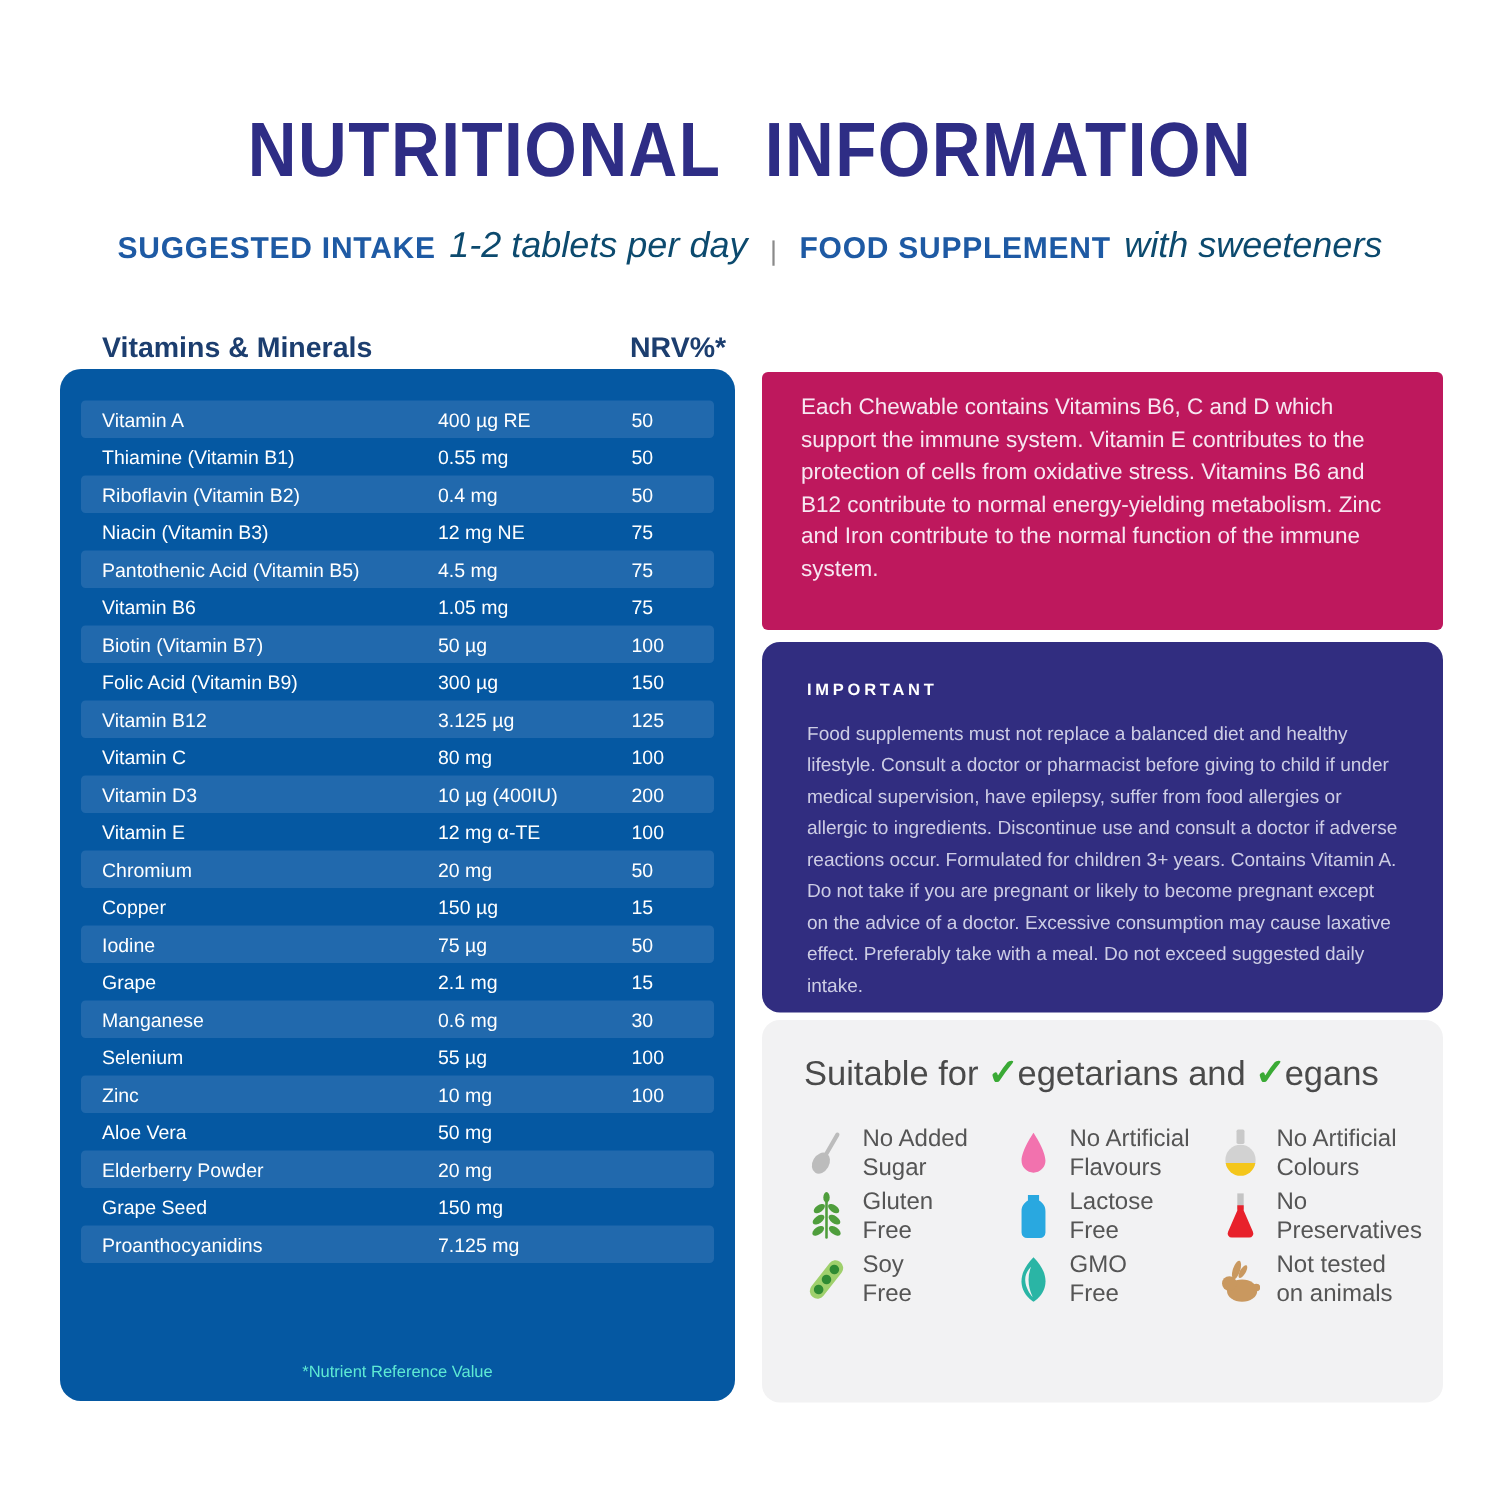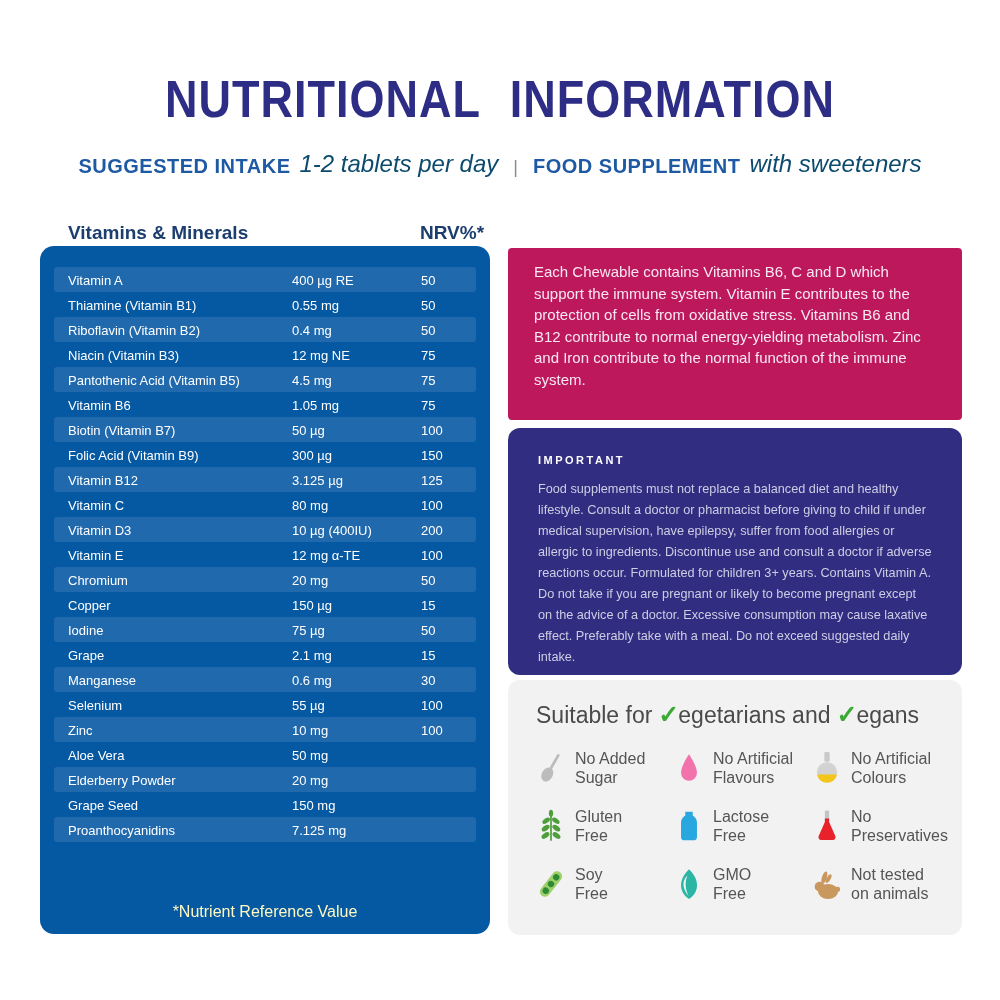--- a/index.html
+++ b/index.html
@@ -25,39 +25,39 @@
   
   .panel { position:absolute; top:246px; left:40px; width:450px; height:688px;
            background:#0558a2; border-radius:14px; }
   .rows { position:absolute; top:21px; left:0; right:0; }
   .t-row { position:relative; height:25px; margin:0 14px; border-radius:3px; }
   .t-row:nth-child(odd) { background:#2169ad; }
   .t-row span { position:absolute; top:50%; transform:translateY(-50%);
                 font-size:13px; color:#ffffff; white-space:nowrap; }
   .c-name { left:14px; } .c-amt { left:238px; } .c-nrv { left:367px; }
   .footnote { position:absolute; bottom:13px; left:0; width:100%; text-align:center;
-              color:#fef9c3; font-size:16px; }
+              color:#5eead4; font-size:11px; }
 
   
   .benefit { position:absolute; top:248px; left:508px; width:454px; height:172px;
              background:#be185d; border-radius:4px; padding:13px 26px;
              color:#f7e7f2; font-size:15px; line-height:21.6px; }
 
   
   .important { position:absolute; top:428px; left:508px; width:454px; height:247px;
                background:#312d80; border-radius:12px; padding:26px 30px; }
   .imp-title { font-size:11px; font-weight:700; letter-spacing:2.5px; color:#ffffff; }
   .imp-text { margin-top:13px; font-size:12.7px; line-height:21px; color:#cdcde4; }
 
   
   .suitable { position:absolute; top:680px; left:508px; width:454px; height:255px;
               background:#f2f2f3; border-radius:12px; padding:20px 28px; }
   .s-heading { font-size:23px; color:#4a4a4a; white-space:nowrap; }
   .s-check { color:#3aaa35; font-weight:700; font-size:25px; margin-left:6px; margin-right:-1px; }
-  .features { display:grid; grid-template-columns:138px 138px 160px; row-gap:20px;
+  .features { display:grid; grid-template-columns:138px 138px 160px; row-gap:4px;
               margin-top:20px; margin-left:2px; }
   .feature { display:flex; align-items:center; gap:11px; }
   .f-icon { width:26px; height:34px; flex:0 0 26px; }
   .f-label { font-size:16px; line-height:19px; color:#555555; }
   .f-label span { display:block; white-space:nowrap; }
 </style>
 </head>
 <body>
 
 <div class="page">

